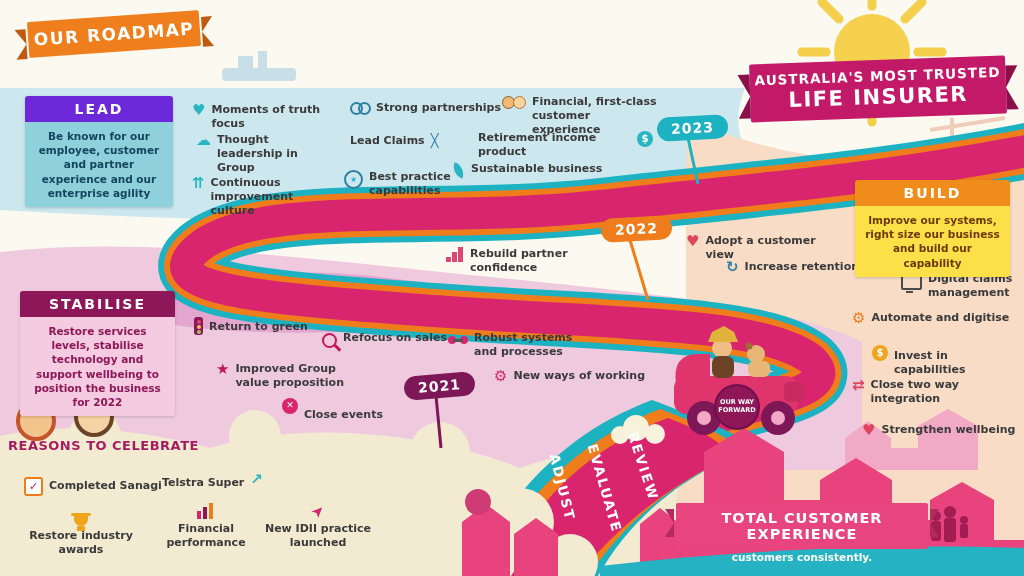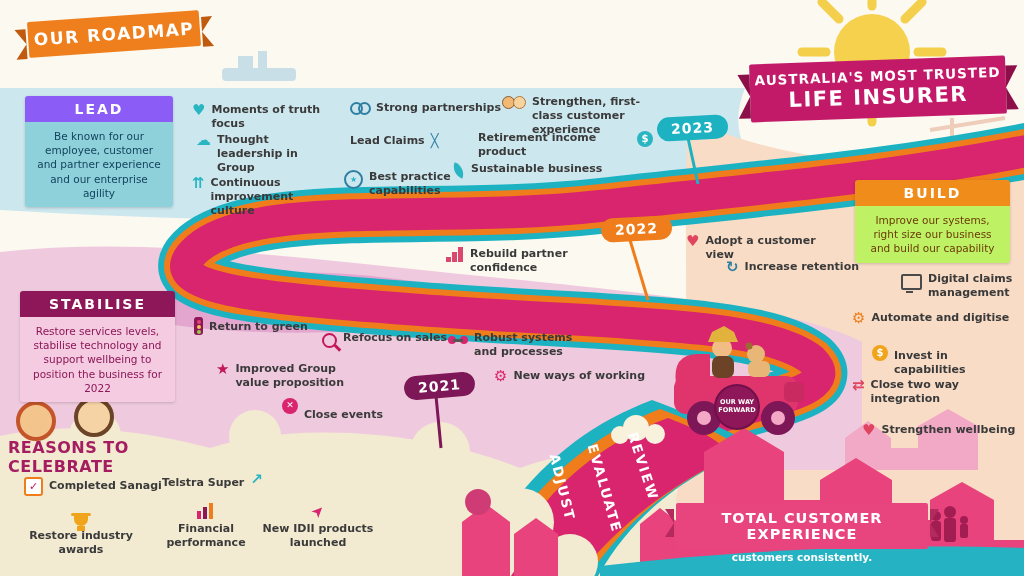--- a/index.html
+++ b/index.html
@@ -53,27 +53,27 @@
   .ic-trophy::before{content:"";position:absolute;top:-3px;left:-3px;width:20px;height:3px;background:#f0a41c;border-radius:2px}
   .ic-trophy::after{content:"";position:absolute;bottom:-5px;left:3px;width:8px;height:5px;background:#f0a41c}
   .ic-bars{width:18px;height:17px;background-image:linear-gradient(#d9246e,#d9246e),linear-gradient(#8d1758,#8d1758),
      linear-gradient(#ef7d1b,#ef7d1b);background-size:4px 8px,4px 12px,4px 16px;
      background-position:0 bottom,6px bottom,12px bottom;background-repeat:no-repeat}
 
   
   .sbox{position:absolute;z-index:3;text-align:center;border-radius:3px;overflow:hidden;
         box-shadow:0 1px 3px rgba(0,0,0,.18)}
   .sbox .hd{color:#fff;font-weight:bold;letter-spacing:2px;font-size:14px;padding:5px 6px}
-  .sbox .bd{font-size:10.5px;padding:7px 9px;line-height:1.35;font-weight:400}
+  .sbox .bd{font-size:10.5px;padding:7px 9px;line-height:1.35;font-weight:700}
   .lead-box{left:25px;top:96px;width:148px}
-  .lead-box .hd{background:#8b5cf6}.lead-box .bd{background:#8ed1da;color:#14445f}
+  .lead-box .hd{background:#6d28d9}.lead-box .bd{background:#8ed1da;color:#14445f}
   .stab-box{left:20px;top:291px;width:155px}
   .stab-box .hd{background:#8d1758}.stab-box .bd{background:#f4cbe0;color:#8d1758}
   .build-box{left:855px;top:180px;width:155px}
-  .build-box .hd{background:#ef8c1a}.build-box .bd{background:#bef264;color:#6b3a08}
+  .build-box .hd{background:#ef8c1a}.build-box .bd{background:#fde047;color:#6b3a08}
 
   
   .year{position:absolute;z-index:3;color:#fff;font-weight:bold;font-size:14px;letter-spacing:1px;
         padding:4px 14px;border-radius:15px}
 
   
   .ribbon{position:absolute;z-index:4;color:#fff;font-weight:bold;text-align:center;border-radius:2px}
   .ribbon::before,.ribbon::after{content:"";position:absolute;width:0;height:0;z-index:-1}
   .ribbon-roadmap{left:28px;top:16px;width:172px;padding:8px 0;background:#ef7f1c;transform:rotate(-4deg);
         font-size:17px;letter-spacing:1.5px}
@@ -90,21 +90,21 @@
         border-right:12px solid transparent}
   .ribbon-total{left:676px;top:503px;width:252px;padding:7px 0;background:#e8457f;font-size:14.5px;letter-spacing:1px}
   .ribbon-total::before{left:-11px;top:6px;border-top:14px solid #b42a5e;border-bottom:14px solid #b42a5e;
         border-left:9px solid transparent}
   .ribbon-total::after{right:-11px;top:6px;border-top:14px solid #b42a5e;border-bottom:14px solid #b42a5e;
         border-right:9px solid transparent}
 
   .total-sub{position:absolute;left:688px;top:537px;width:228px;z-index:3;color:#fff;font-size:10.5px;
         text-align:center;line-height:1.3;font-weight:600}
   .celebrate-title{position:absolute;left:8px;top:438px;width:210px;color:#a51d60;font-weight:bold;
-        font-size:16px;letter-spacing:.5px;z-index:2}
+        font-size:13px;letter-spacing:.5px;z-index:2}
   .avatar{position:absolute;width:32px;height:32px;border-radius:50%;z-index:2}
   .a1{left:16px;top:401px;background:#f3c58c;border:4px solid #c4552a}
   .a2{left:74px;top:397px;background:#f6d3a4;border:4px solid #6b4326}
 
   .road-word{position:absolute;z-index:2;color:#fff;font-weight:bold;font-size:13.5px;letter-spacing:2px;
         transform-origin:left top;white-space:nowrap}
   .sign{position:absolute;left:714px;top:384px;width:46px;height:46px;border-radius:50%;background:#8d1758;
         border:2px solid #70104a;color:#fff;display:flex;align-items:center;justify-content:center;text-align:center;
         font-size:6.5px;font-weight:bold;line-height:1.2;z-index:3;padding:3px;box-sizing:border-box}
 </style>
@@ -247,21 +247,21 @@
   <div class="item" style="left:350px;top:134px;width:110px">
     <span class="lbl">Lead Claims</span>
     <span class="ic g14 bluec">╳</span>
   </div>
   <div class="item" style="left:344px;top:170px;width:110px">
     <span class="ic ic-medal">★</span>
     <span class="lbl">Best practice capabilities</span>
   </div>
   <div class="item" style="left:502px;top:95px;width:160px">
     <span class="ic ic-faces"></span>
-    <span class="lbl">Strengthen, first-class customer experience</span>
+    <span class="lbl">Financial, first-class customer experience</span>
   </div>
   <div class="item" style="left:478px;top:131px;width:175px">
     <span class="lbl">Retirement income product</span>
     <span class="ic ic-dollar dollar-teal">$</span>
   </div>
   <div class="item" style="left:452px;top:162px;width:160px">
     <span class="ic ic-leaf"></span>
     <span class="lbl">Sustainable business</span>
   </div>
 
@@ -339,21 +339,21 @@
   <div class="item col" style="left:6px;top:512px;width:150px">
     <span class="ic ic-trophy"></span>
     <span class="lbl">Restore industry awards</span>
   </div>
   <div class="item col" style="left:156px;top:502px;width:100px">
     <span class="ic ic-bars"></span>
     <span class="lbl">Financial performance</span>
   </div>
   <div class="item col" style="left:258px;top:504px;width:120px">
     <span class="ic g pink rot45">➤</span>
-    <span class="lbl">New IDII products launched</span>
+    <span class="lbl">New IDII practice launched</span>
   </div>
 
   <div class="road-word" style="left:640px;top:430px;transform:rotate(72deg)">REVIEW</div>
   <div class="road-word" style="left:600px;top:442px;transform:rotate(74deg)">EVALUATE</div>
   <div class="road-word" style="left:562px;top:452px;transform:rotate(76deg)">ADJUST</div>
 
   <div class="sign">OUR WAY FORWARD</div>
 
 </div>
 

